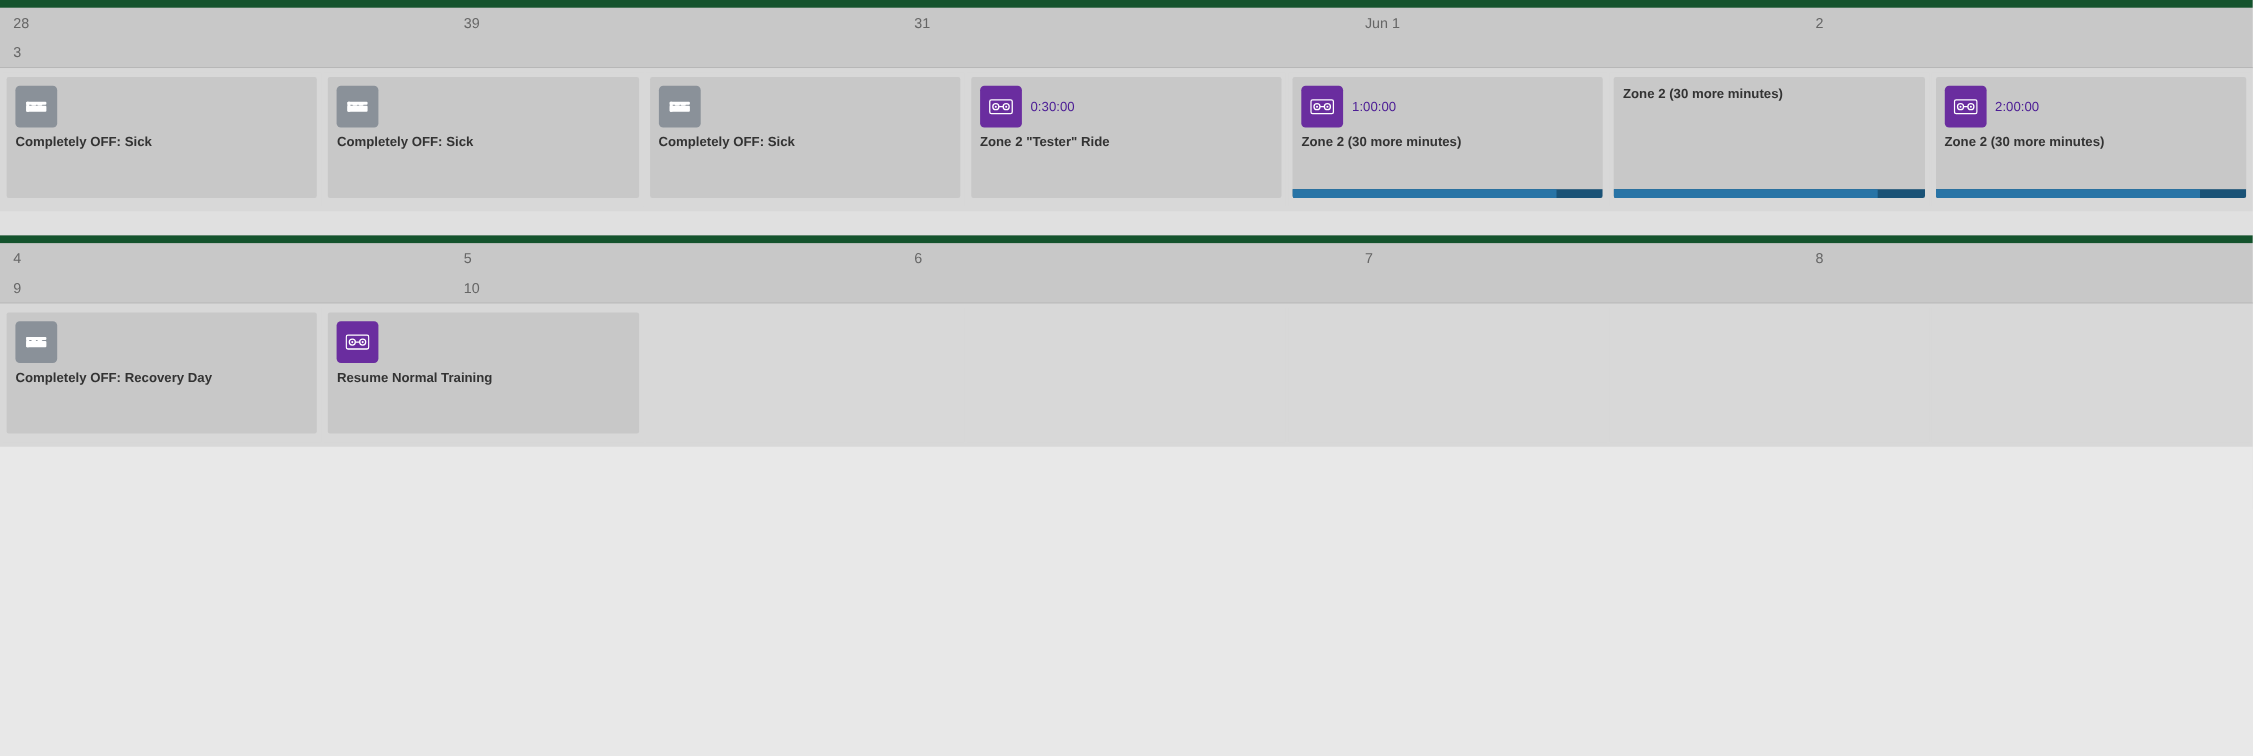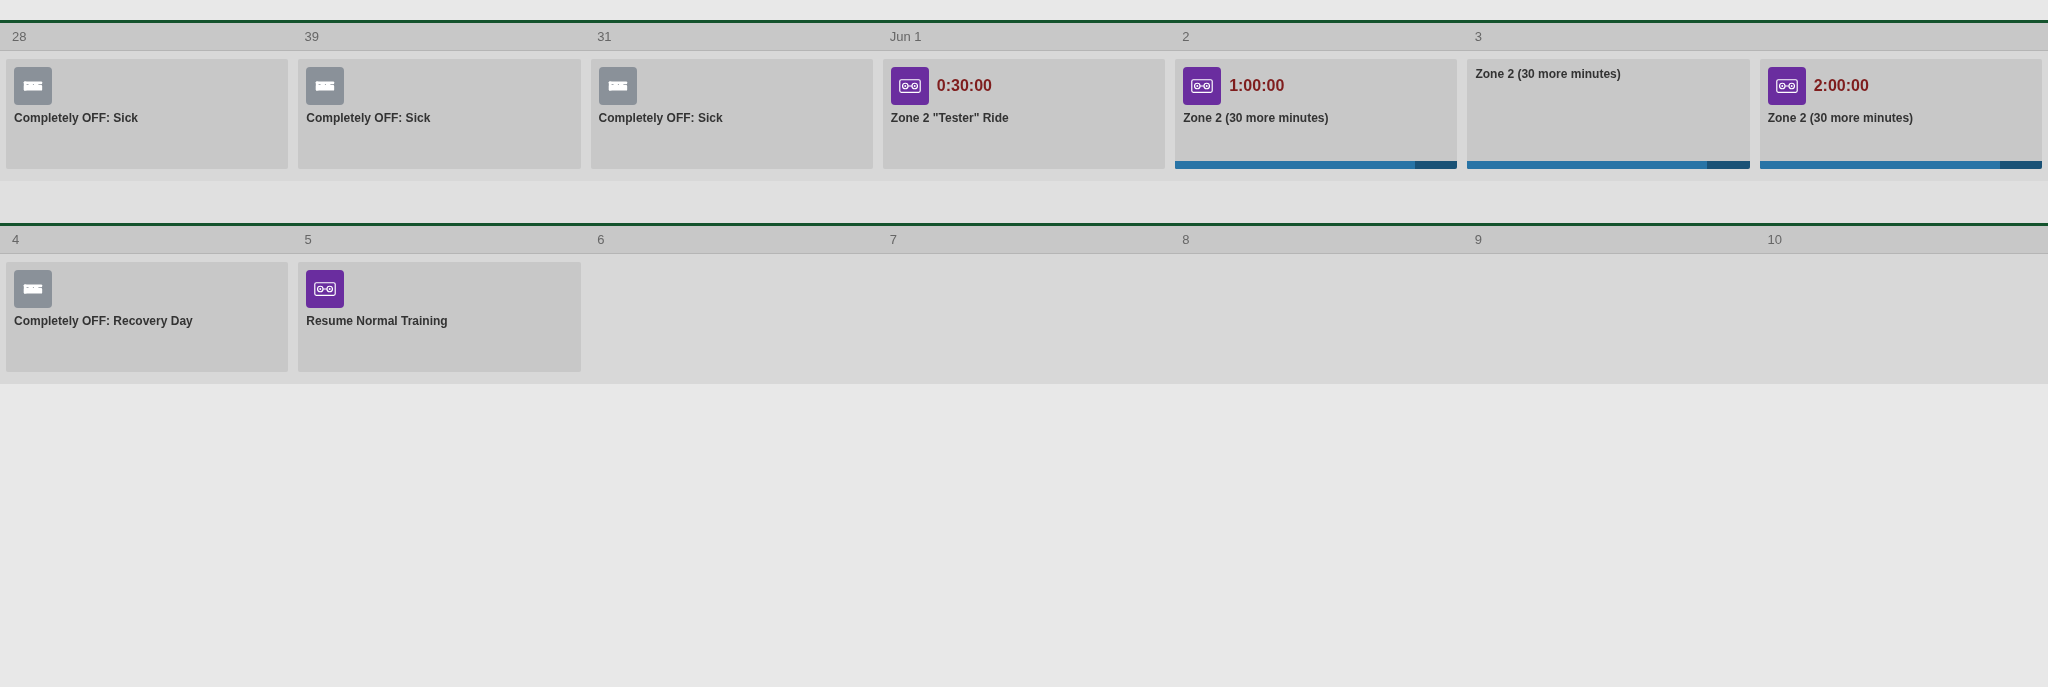--- a/index.html
+++ b/index.html
@@ -31,25 +31,24 @@
       text-transform: uppercase;
     }
 
     
     .week {
       margin-bottom: 4px;
     }
 
     .date-row {
       display: grid;
-      grid-template-columns: repeat(7, 1fr);
+      grid-template-columns: repeat(5, 1fr);
       background: #c8c8c8;
-      border-top: 3px solid #14532d;
+      border-top: 7px solid #14532d;
       border-bottom: 1px solid #b5b5b5;
-      margin-top: 20px;
     }
 
     .date-cell {
       padding: 6px 12px;
       color: #666;
       font-size: 13px;
       font-weight: normal;
     }
 
     .event-row {
@@ -105,23 +104,23 @@
       background: #6a2d9f;
     }
 
     .icon-box svg {
       width: 22px;
       height: 22px;
       fill: white;
     }
 
     .event-duration {
-      font-size: 16px;
-      font-weight: bold;
-      color: #7f1d1d;
+      font-size: 12px;
+      font-weight: normal;
+      color: #4c1d95;
     }
 
     .event-title {
       font-size: 12px;
       font-weight: bold;
       color: #333;
       line-height: 1.3;
     }
 
     .progress-bar {

